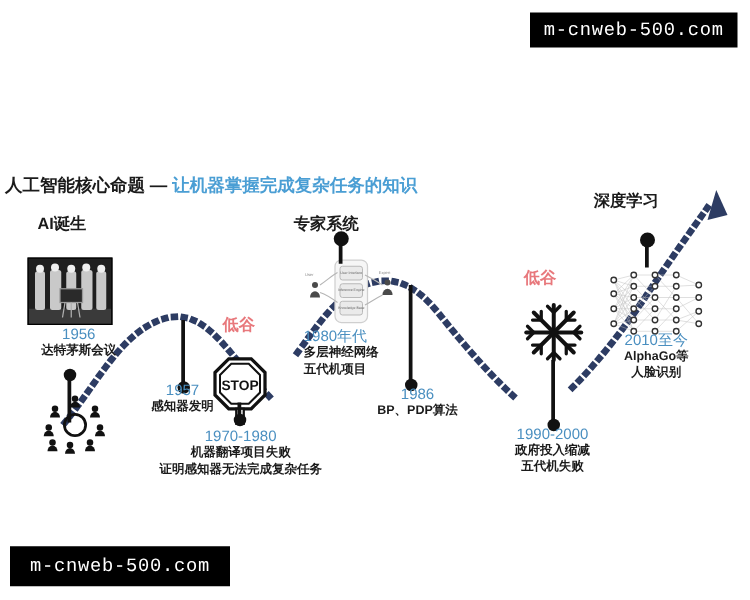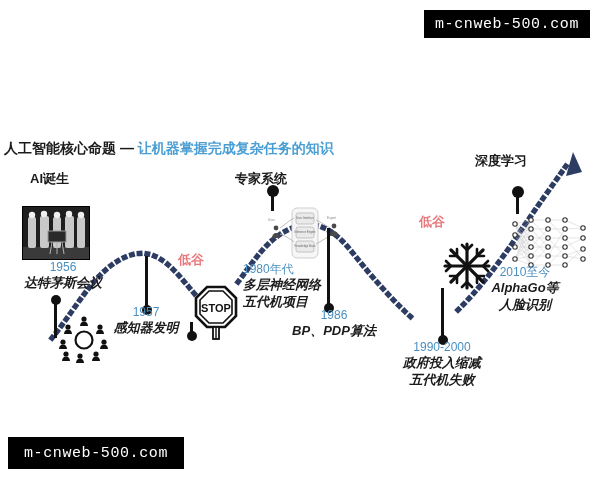--- a/index.html
+++ b/index.html
@@ -64,33 +64,33 @@
 
   
   .node{
     position:absolute;text-align:center;white-space:nowrap;line-height:1.28;
   }
   .node .yr{
     font-size:12px;font-weight:normal;color:#4a8fc0;
     font-family:"Liberation Sans",sans-serif;
   }
   .node .ds{
-    font-size:13px;color:#1b1b1b;font-weight:bold;font-style:italic;
+    font-size:10px;color:#1b1b1b;font-weight:bold;
   }
   .node.left{text-align:left;}
 
   
   #photo{
     position:absolute;left:22px;top:206px;width:66px;height:52px;
     background:#2b2b2b;overflow:hidden;border:1px solid #000;
   }
   #photo svg{display:block;}
 
   
-  .icon{position:absolute;margin-left:24px;}
+  .icon{position:absolute;}
 </style>
 </head>
 <body>
 
 <div id="stage">
 
   <svg id="curve" viewBox="0 0 600 480">
     <defs>
       <style>
         .dots{fill:none;stroke:#2d3c63;stroke-width:5.4;
@@ -328,20 +328,25 @@
   <div class="node" style="left:8px;top:260px;width:110px;">
     <div class="yr">1956</div>
     <div class="ds">达特茅斯会议</div>
   </div>
 
   <div class="node" style="left:96px;top:305px;width:100px;">
     <div class="yr">1957</div>
     <div class="ds">感知器发明</div>
   </div>
 
+  <div class="node" style="left:110px;top:342px;width:165px;">
+    <div class="yr">1970-1980</div>
+    <div class="ds">机器翻译项目失败</div>
+    <div class="ds">证明感知器无法完成复杂任务</div>
+  </div>
 
   <div class="node left" style="left:243px;top:262px;width:100px;">
     <div class="yr">1980年代</div>
     <div class="ds">多层神经网络</div>
     <div class="ds">五代机项目</div>
   </div>
 
   <div class="node" style="left:282px;top:308px;width:104px;">
     <div class="yr">1986</div>
     <div class="ds">BP、PDP算法</div>

